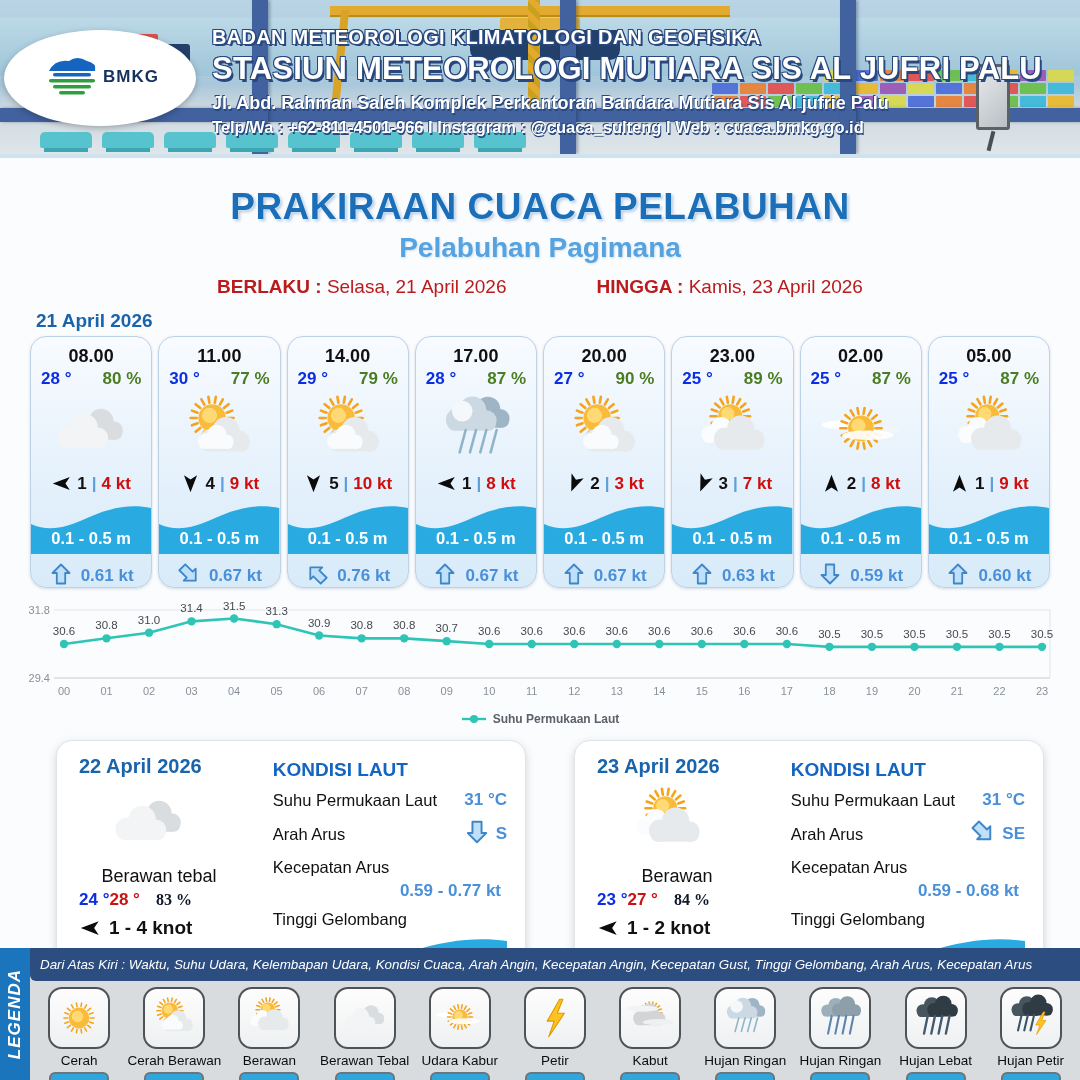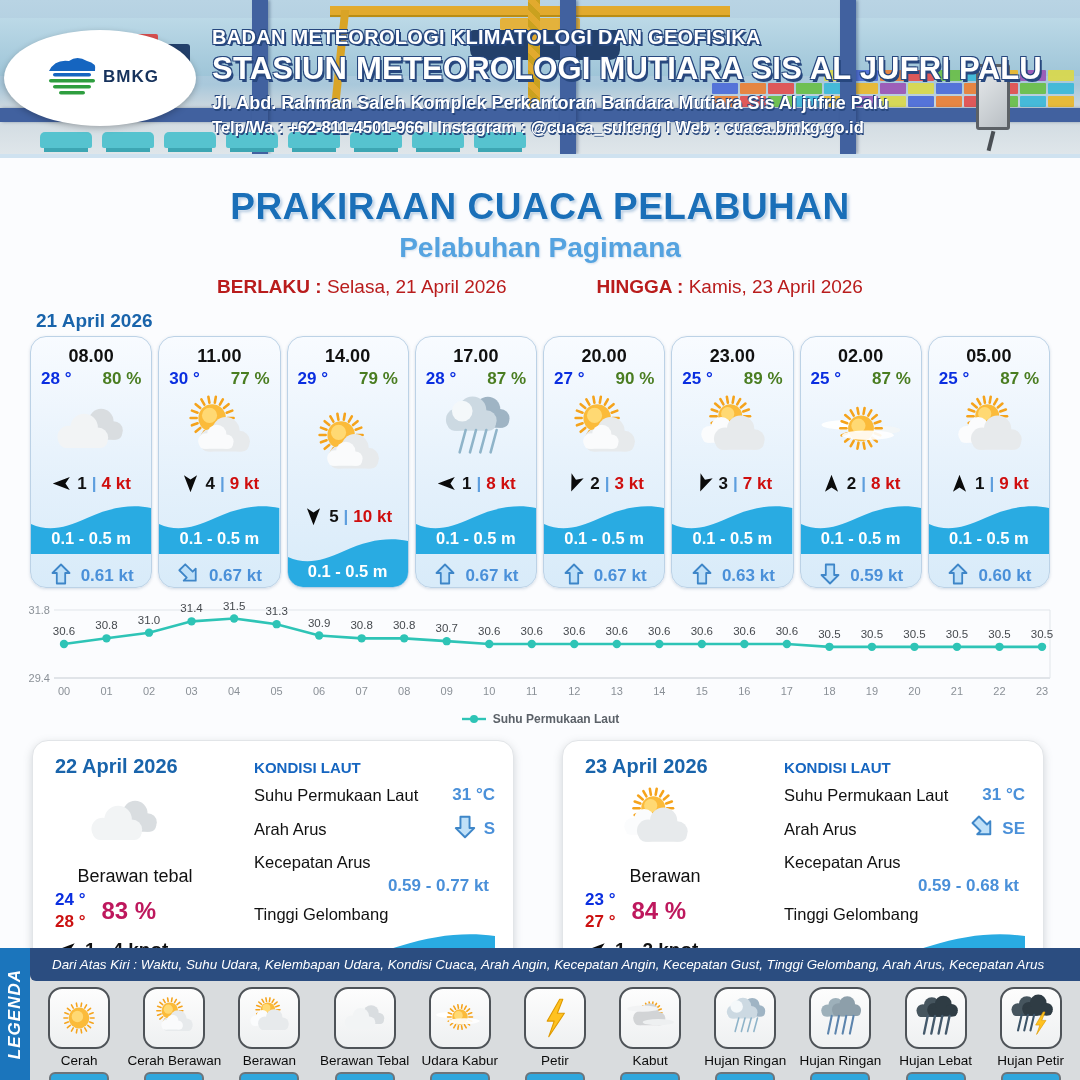--- a/index.html
+++ b/index.html
@@ -70,50 +70,50 @@
   .c-cur-t{color:#4a90d9;font-size:17px;font-weight:800;}
 
   
   .chartwrap{padding:8px 24px 0 24px;}
   .chart-legend{display:flex;align-items:center;justify-content:center;gap:6px;margin-top:0px;
                 font-size:12px;color:#5b6168;font-weight:bold;}
   .ax{font-size:11px;fill:#8a9097;font-family:"Liberation Sans",sans-serif;}
   .vl{font-size:11.5px;fill:#45494e;font-family:"Liberation Sans",sans-serif;}
 
   
-  .daily{display:flex;gap:48px;padding:14px 36px 0 32px;}
+  .daily{display:flex;gap:48px;padding:14px 36px 0 56px;}
   .dcard{flex:1;background:#fff;border:1px solid #e2e5e8;border-radius:16px;box-shadow:0 3px 8px rgba(100,110,120,.28);
          display:flex;padding:14px 16px;height:252px;}
   .d-left{width:44%;padding-left:6px;}
   .d-date{font-size:20px;font-weight:800;color:#1964ab;}
   .d-icon{height:88px;display:flex;align-items:center;justify-content:center;width:140px;}
   .d-cond{font-size:18px;color:#111;text-align:center;width:160px;}
   .d-temps{display:flex;align-items:center;gap:16px;margin-top:2px;}
-  .d-tcol{display:flex;flex-direction:column;font-size:17px;font-weight:800;line-height:1.3;}
+  .d-tcol{display:flex;font-size:17px;font-weight:800;line-height:1.3;}
   .d-tmin{color:#0a2ee0;}
   .d-tmax{color:#cc1111;}
-  .d-hum{font-size:24px;font-weight:800;color:#be185d;}
+  .d-hum{font-size:16px;font-weight:800;color:#0f172a;font-family:Liberation Serif, serif;}
   .d-wind{display:flex;align-items:center;gap:8px;font-size:19px;font-weight:800;color:#111;margin-top:6px;}
   .d-gust{color:#cc1111;font-size:19px;font-weight:800;margin:6px 0 0 28px;}
   .d-right{flex:1;padding:4px 2px 0 8px;}
-  .k-head{color:#1565c0;font-size:15px;font-weight:800;margin-bottom:8px;}
+  .k-head{color:#1565c0;font-size:19px;font-weight:800;margin-bottom:8px;}
   .k-row{display:flex;justify-content:space-between;align-items:center;font-size:16.5px;color:#111;margin-top:9px;}
   .k-val{color:#4a90d9;font-weight:800;font-size:17px;}
   .k-dir{display:flex;align-items:center;gap:6px;}
   .k-speed{text-align:right;color:#4a90d9;font-weight:700;font-size:17px;margin-top:4px;padding-right:6px;}
   .k-wave{position:relative;width:178px;height:56px;margin-left:auto;margin-top:2px;}
   .k-wave svg{position:absolute;inset:0;width:100%;height:100%;}
   .k-wave-t{position:absolute;left:0;right:0;bottom:7px;text-align:center;color:#fff;font-size:17px;font-weight:800;}
 
   
   .legend{position:absolute;left:0;right:0;bottom:0;height:132px;background:#d9dcde;}
   .lg-side{position:absolute;left:0;top:0;bottom:0;width:30px;background:#1b75bc;display:flex;align-items:center;justify-content:center;}
   .lg-side span{writing-mode:vertical-rl;transform:rotate(180deg);color:#fff;font-weight:800;font-style:italic;font-size:17px;letter-spacing:1px;}
   .lg-note{position:absolute;left:30px;right:0;top:0;height:33px;background:#2b4d80;color:#fff;
-           font-style:italic;font-size:13.4px;display:flex;align-items:center;padding-left:22px;border-radius:0 0 0 6px;}
+           font-style:italic;font-size:13.4px;display:flex;align-items:center;padding-left:10px;border-radius:0 0 0 6px;}
   .lg-items{position:absolute;left:30px;right:0;top:33px;bottom:-14px;display:flex;justify-content:space-evenly;align-items:flex-start;padding-top:6px;}
   .lg-item{display:flex;flex-direction:column;align-items:center;width:92px;}
   .lg-box{width:62px;height:62px;background:linear-gradient(180deg,#fdfdfd,#eef0f1);border:2px solid #4e5358;border-radius:14px;
           display:flex;align-items:center;justify-content:center;}
   .lg-label{font-size:13.5px;color:#0c0c0c;margin-top:4px;white-space:nowrap;}
   .lg-tab{width:60px;height:18px;background:#2fa7dd;border:2px solid #6d747a;border-radius:6px;margin-top:4px;}
 </style>
 </head>
 <body>
 
@@ -392,20 +392,26 @@
       <span class="c-wn">5</span>
       <span class="c-sep">|</span>
       <span class="c-gust">10 kt</span>
     </div>
     <div class="c-wave">
           <svg viewBox="0 0 120 56" preserveAspectRatio="none">
             <path d="M0 26 C18 34 34 30 56 20 C80 9 100 6 120 10 L120 56 L0 56 Z" fill="#29abe2"></path>
           </svg>
           <span class="c-wave-t">0.1 - 0.5 m</span>
         </div>
+    <div class="c-cur">
+      <span class="barrow"><svg width="24" height="24" viewBox="0 0 24 24" style="transform:rotate(315deg)">
+              <path d="M12 2.5 L20.5 11 L16.2 11 L16.2 21.5 L7.8 21.5 L7.8 11 L3.5 11 Z" fill="#bfe0f8" stroke="#3e86c8" stroke-width="1.8" stroke-linejoin="round"></path>
+            </svg></span>
+      <span class="c-cur-t">0.76 kt</span>
+    </div>
       </div>
       <div class="card">
     <div class="c-time">17.00</div>
     <div class="c-th">
       <span class="c-temp">28 °</span>
       <span class="c-hum">87 %</span>
     </div>
     <div class="c-icon">
           <svg viewBox="0 0 100 100" width="86" height="86">
             <g transform="translate(62,32) scale(0.9)" fill="#9fb4c4">

